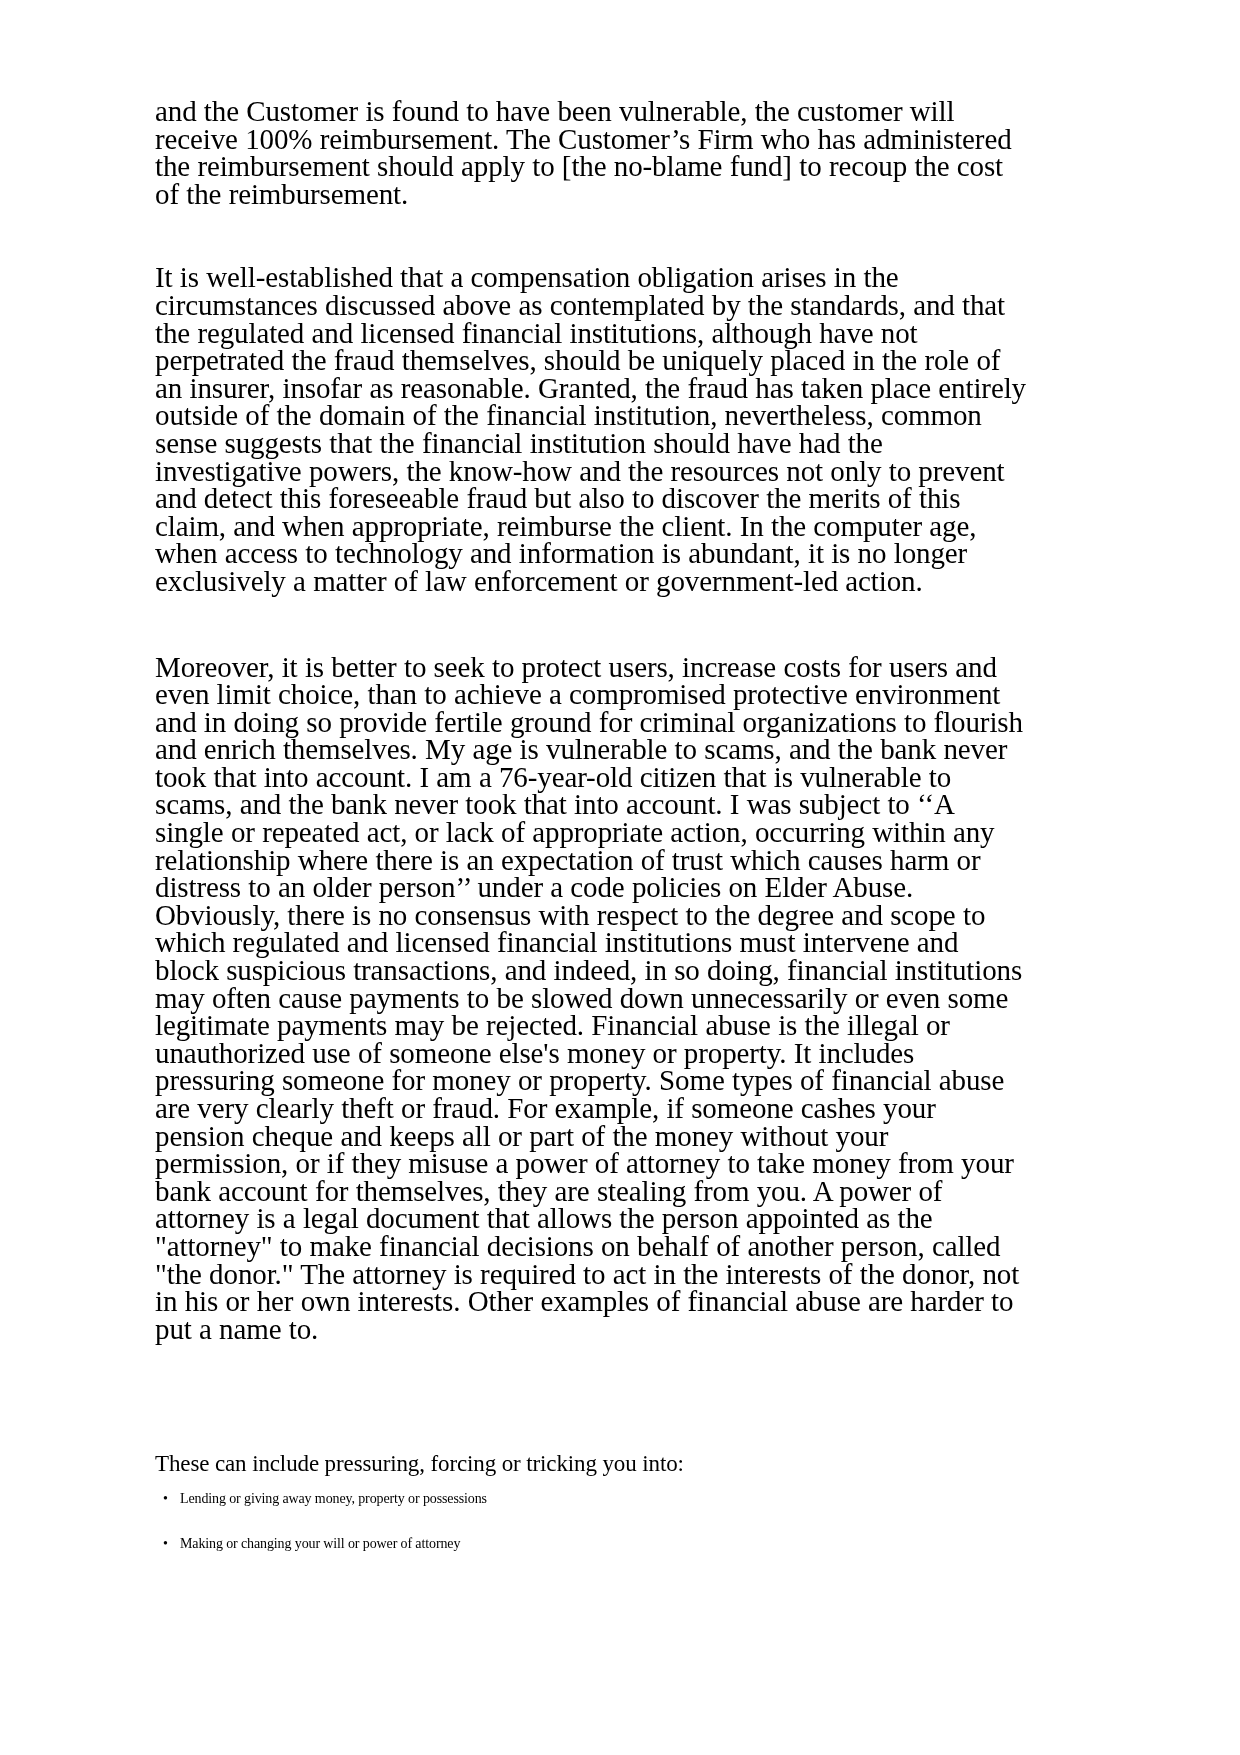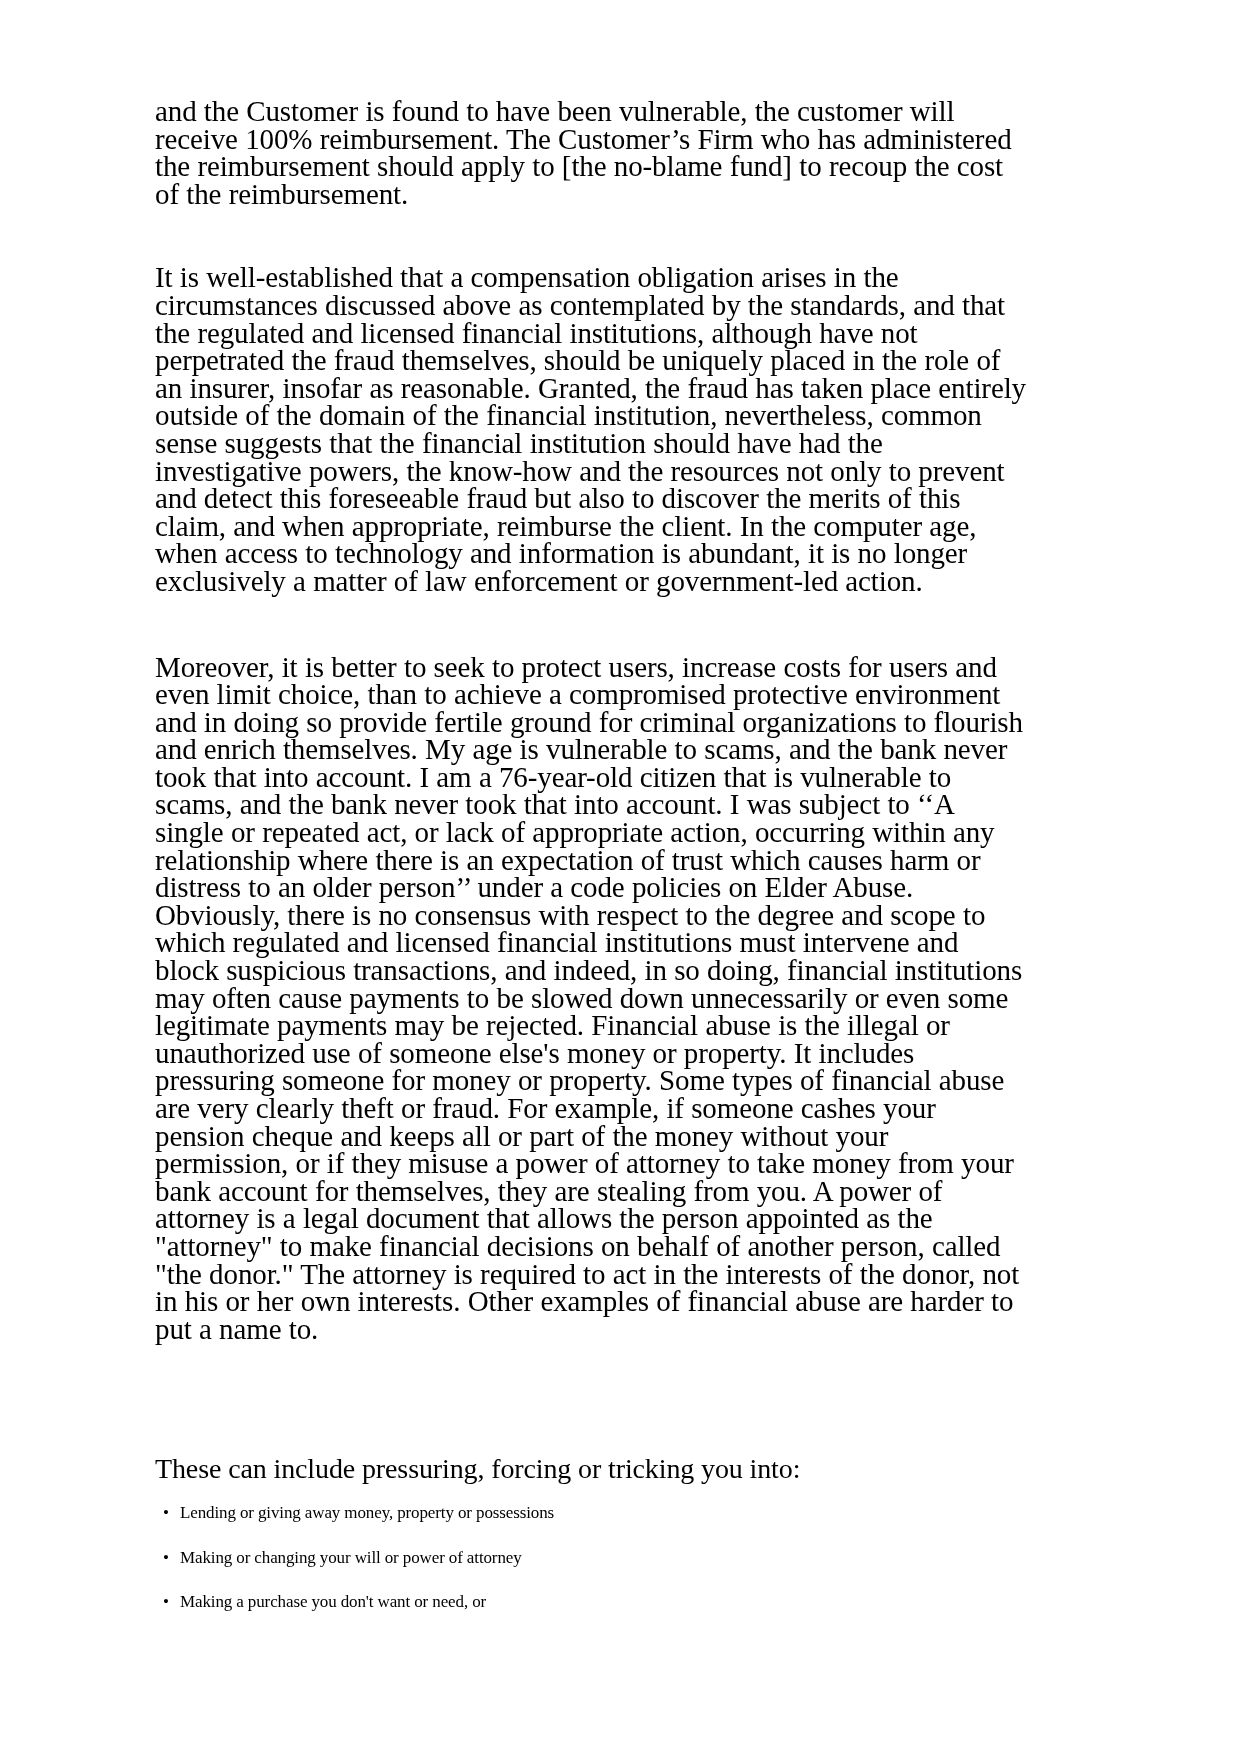--- a/index.html
+++ b/index.html
@@ -40,36 +40,36 @@
   .gap-md { height: 56px; }
   .gap-lg { height: 58px; }
   .gap-xl { height: 84px; }
 
   .list {
     margin: 0;
     padding: 0;
     list-style: none;
   }
   .list-item {
-    font-size: 17px;
+    font-size: 14px;
     line-height: 27.6px;
     letter-spacing: -0.12px;
     padding-left: 8px;
     margin-bottom: 17px;
     white-space: nowrap;
   }
   .bullet {
     display: inline-block;
     width: 17px;
   }
   .lead-in {
-    font-size: 28px;
+    font-size: 23px;
     line-height: 27.6px;
     letter-spacing: -0.12px;
-    margin-bottom: 16px;
+    margin-bottom: 7px;
   }
 </style>
 </head>
 <body>
 
 <div class="page">
   <div class="content">
 
     <p class="para">and the Customer is found to have been vulnerable, the customer will receive 100% reimbursement. The Customer’s Firm who has administered the reimbursement should apply to [the no-blame fund] to recoup the cost of the reimbursement.</p>
 
@@ -85,19 +85,16 @@
 
     <p class="lead-in">These can include pressuring, forcing or tricking you into:</p>
 
     <ul class="list">
       <li class="list-item">
         <span class="bullet">•</span><span>Lending or giving away money, property or possessions</span>
       </li>
       <li class="list-item">
         <span class="bullet">•</span><span>Making or changing your will or power of attorney</span>
       </li>
-      <li class="list-item">
-        <span class="bullet">•</span><span>Making a purchase you don't want or need, or</span>
-      </li>
     </ul>
 
   </div>
 </div>
 
 </body></html>

